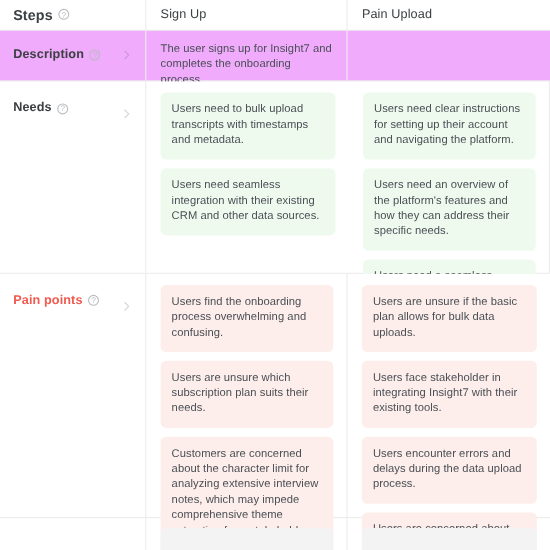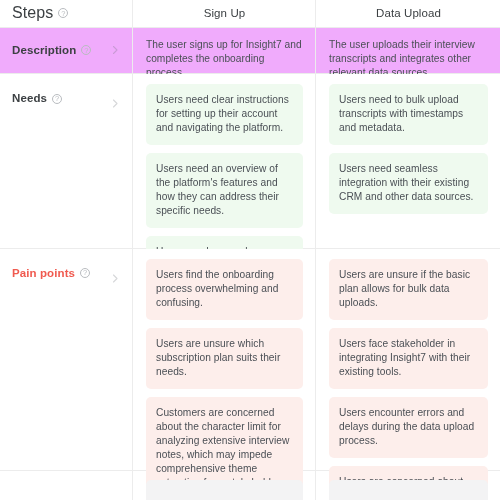--- a/index.html
+++ b/index.html
@@ -40,40 +40,39 @@
     border-right: 1px solid #ececec;
     display: flex;
     align-items: center;
     padding: 0 12px 0 12px;
   }
   .col-cell {
     width: 183px;
     flex: 0 0 183px;
     border-right: 1px solid #ececec;
     padding: 10px 12px 10px 13px;
-    justify-content: center;
   }
   .col-cell.last { border-right: none; width: 184px; flex: 0 0 184px; }
 
   
   .row.header {
     height: 42px;
     background: #ffffff;
   }
   .row.header .col-label,
   .row.header .col-cell {
     display: flex;
     align-items: center;
     padding-top: 0;
     padding-bottom: 0;
   }
   .header-title {
-    font-size: 16px;
+    font-size: 13px;
     color: #3c4043;
-    font-weight: 400;
+    font-weight: 700;
     letter-spacing: .1px;
   }
   .col-title {
     font-size: 11.5px;
     color: #3c4043;
     font-weight: 400;
     letter-spacing: .1px;
   }
 
   
@@ -163,64 +162,61 @@
     <div class="col-label">
       <div class="label-wrap">
         <span class="header-title">Steps</span>
         <span class="help-icon"></span>
       </div>
     </div>
     <div class="col-cell">
       <span class="col-title">Sign Up</span>
     </div>
     <div class="col-cell last">
-      <span class="col-title">Data Upload</span>
+      <span class="col-title">Pain Upload</span>
     </div>
   </div>
 
   <div class="row tinted" style="height:46px;">
     <div class="col-label">
       <div class="label-wrap">
         <span class="row-label">Description</span>
         <span class="help-icon"></span>
       </div>
       <span class="chevron">
         <svg viewBox="0 0 9 9" width="9" height="9">
             <path d="M2.5 1 L6 4.5 L2.5 8" fill="none" stroke="#6b7076" stroke-width="1.1" stroke-linecap="round" stroke-linejoin="round"></path>
           </svg>
       </span>
     </div>
     <div class="col-cell">
       <div class="desc-text">The user signs up for Insight7 and completes the onboarding process.</div>
     </div>
-    <div class="col-cell last">
-      <div class="desc-text">The user uploads their interview transcripts and integrates other relevant data sources.</div>
-    </div>
   </div>
 
   <div class="row plain" style="height:175px;">
     <div class="col-label">
       <div class="label-wrap" style="align-self:flex-start;margin-top:18px;align-items:flex-end;">
         <span class="row-label">Needs</span>
         <span class="help-icon"></span>
       </div>
       <span class="chevron" style="top:25px;transform:none;">
         <svg viewBox="0 0 9 9" width="9" height="9">
             <path d="M2.5 1 L6 4.5 L2.5 8" fill="none" stroke="#6b7076" stroke-width="1.1" stroke-linecap="round" stroke-linejoin="round"></path>
           </svg>
       </span>
     </div>
+    <div class="col-cell last">
+      <div class="card green">Users need to bulk upload transcripts with timestamps and metadata.</div>
+      <div class="card green">Users need seamless integration with their existing CRM and other data sources.</div>
+    </div>
     <div class="col-cell">
       <div class="card green">Users need clear instructions for setting up their account and navigating the platform.</div>
       <div class="card green">Users need an overview of the platform's features and how they can address their specific needs.</div>
       <div class="card green">Users need a seamless onboarding experience with minimal steps.</div>
-    </div>
-    <div class="col-cell last">
-      <div class="card green">Users need to bulk upload transcripts with timestamps and metadata.</div>
-      <div class="card green">Users need seamless integration with their existing CRM and other data sources.</div>
     </div>
   </div>
 
   <div class="row plain" style="height:222px;">
     <div class="col-label">
       <div class="label-wrap" style="align-self:flex-start;margin-top:18px;">
         <span class="row-label accent-red">Pain points</span>
         <span class="help-icon"></span>
       </div>
       <span class="chevron" style="top:25px;transform:none;">

